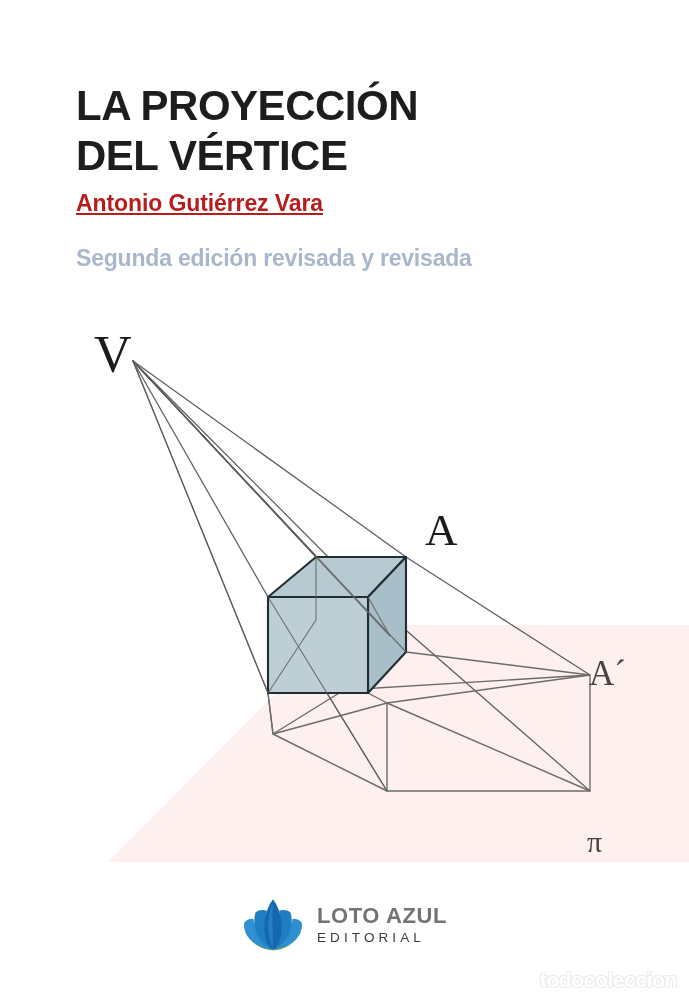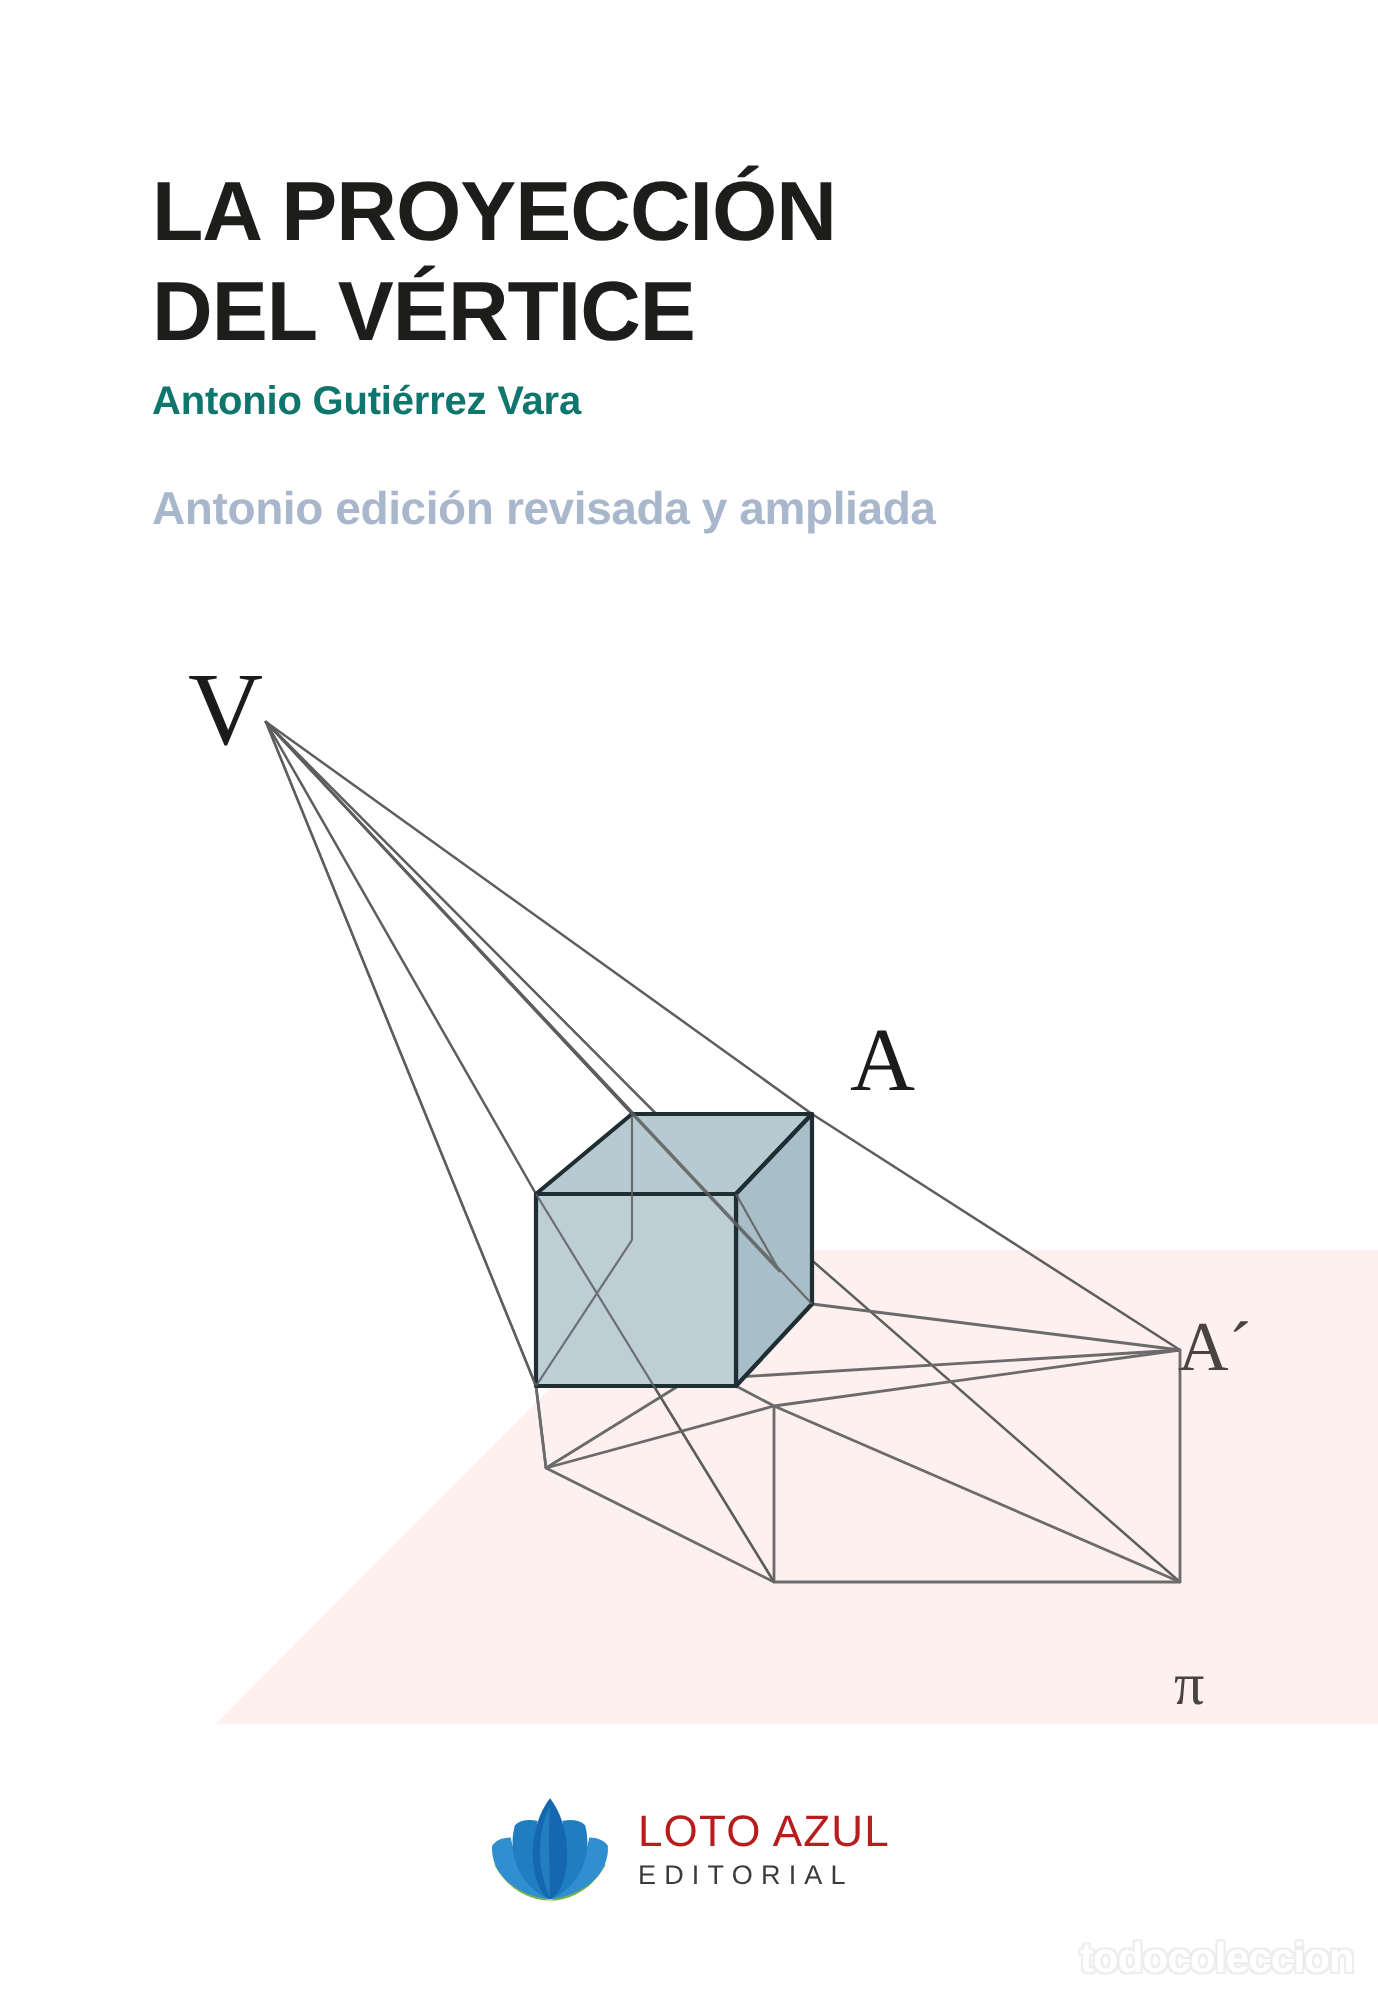--- a/index.html
+++ b/index.html
@@ -30,24 +30,25 @@
     font-size: 42px;
     line-height: 1.18;
     letter-spacing: -0.5px;
     color: #1d1d1b;
     margin: 0;
     white-space: pre-line;
   }
   .book-author {
     font-family: "Liberation Sans", sans-serif;
     font-weight: bold;
-    font-size: 20px;
-    color: #0f766e;
+    font-size: 23px;
+    color: #b91c1c;
     margin: 10px 0 0 0;
     letter-spacing: -0.1px;
+    text-decoration: underline;
   }
   .book-subtitle {
     font-family: "Liberation Sans", sans-serif;
     font-weight: bold;
     font-size: 23px;
     color: #a9b7cd;
     margin: 28px 0 0 0;
     letter-spacing: -0.2px;
   }
 
@@ -76,23 +77,23 @@
     height: 54px;
     flex: 0 0 auto;
   }
   .logo-text {
     display: flex;
     flex-direction: column;
     line-height: 1;
   }
   .logo-name {
     font-family: "Liberation Sans", sans-serif;
-    font-weight: normal;
+    font-weight: bold;
     font-size: 22px;
-    color: #b91c1c;
+    color: #737373;
     letter-spacing: 0.6px;
   }
   .logo-sub {
     font-family: "Liberation Sans", sans-serif;
     font-size: 13.5px;
     color: #3b3b3b;
     letter-spacing: 4.1px;
     margin-top: 4px;
   }
 
@@ -177,21 +178,21 @@
     <text x="94" y="372" font-family="Liberation Serif, serif" font-size="52" fill="#1b1b1b">V</text>
     <text x="425" y="545" font-family="Liberation Serif, serif" font-size="45" fill="#1b1b1b">A</text>
     <text x="589" y="685" font-family="Liberation Serif, serif" font-size="35" fill="#4a4441">A´</text>
     <text x="587" y="852" font-family="Liberation Serif, serif" font-size="30" fill="#4a4441">π</text>
   </svg>
 
   <div class="title-block">
     <h1 class="book-title">LA PROYECCIÓN
 DEL VÉRTICE</h1>
     <p class="book-author">Antonio Gutiérrez Vara</p>
-    <p class="book-subtitle">Antonio edición revisada y ampliada</p>
+    <p class="book-subtitle">Segunda edición revisada y revisada</p>
   </div>
 
   <div class="logo-wrap">
     <svg class="logo-mark" viewBox="0 0 120 104">
 
       <path d="M6 66 C22 96 48 101 60 101 C44 94 34 80 28 66 Z" fill="#7cb342"></path>
       <path d="M114 66 C98 96 72 101 60 101 C76 94 86 80 92 66 Z" fill="#7cb342"></path>
 
       <path d="M4 48 C2 74 26 96 60 100 C40 84 26 62 22 40 C14 40 7 43 4 48 Z" fill="#2f8fd0"></path>
       <path d="M116 48 C118 74 94 96 60 100 C80 84 94 62 98 40 C106 40 113 43 116 48 Z" fill="#2f8fd0"></path>

